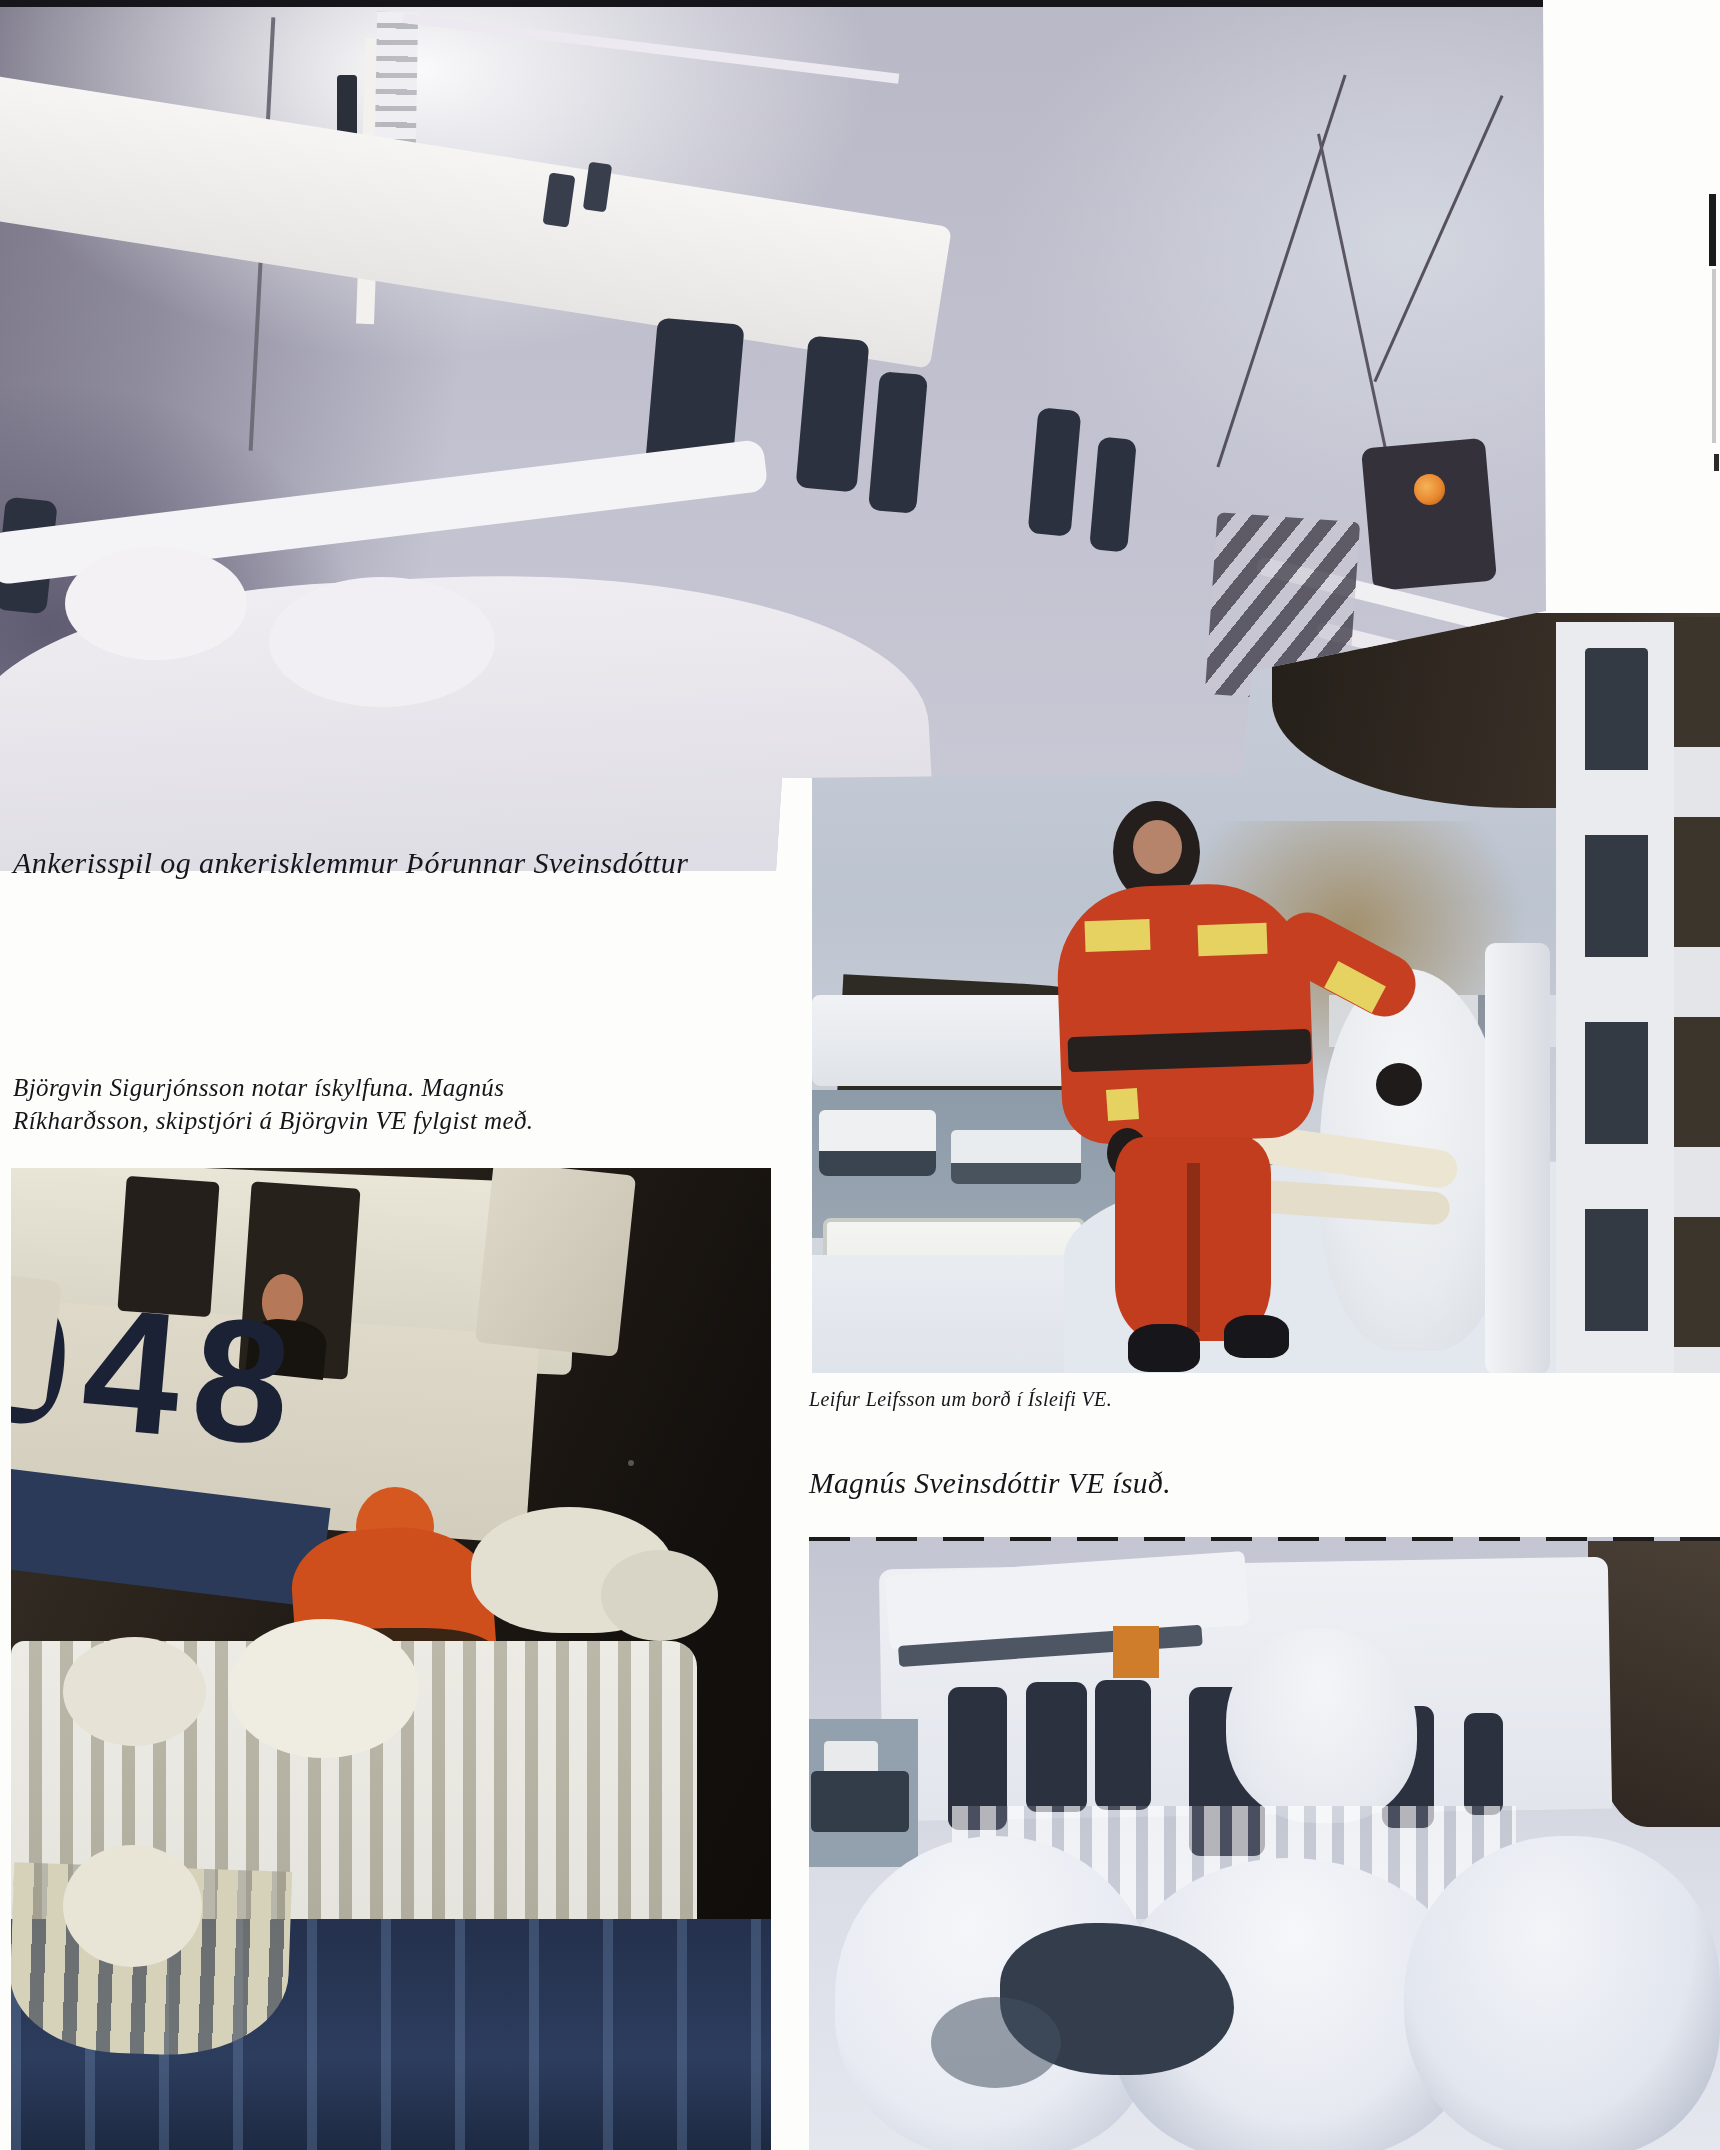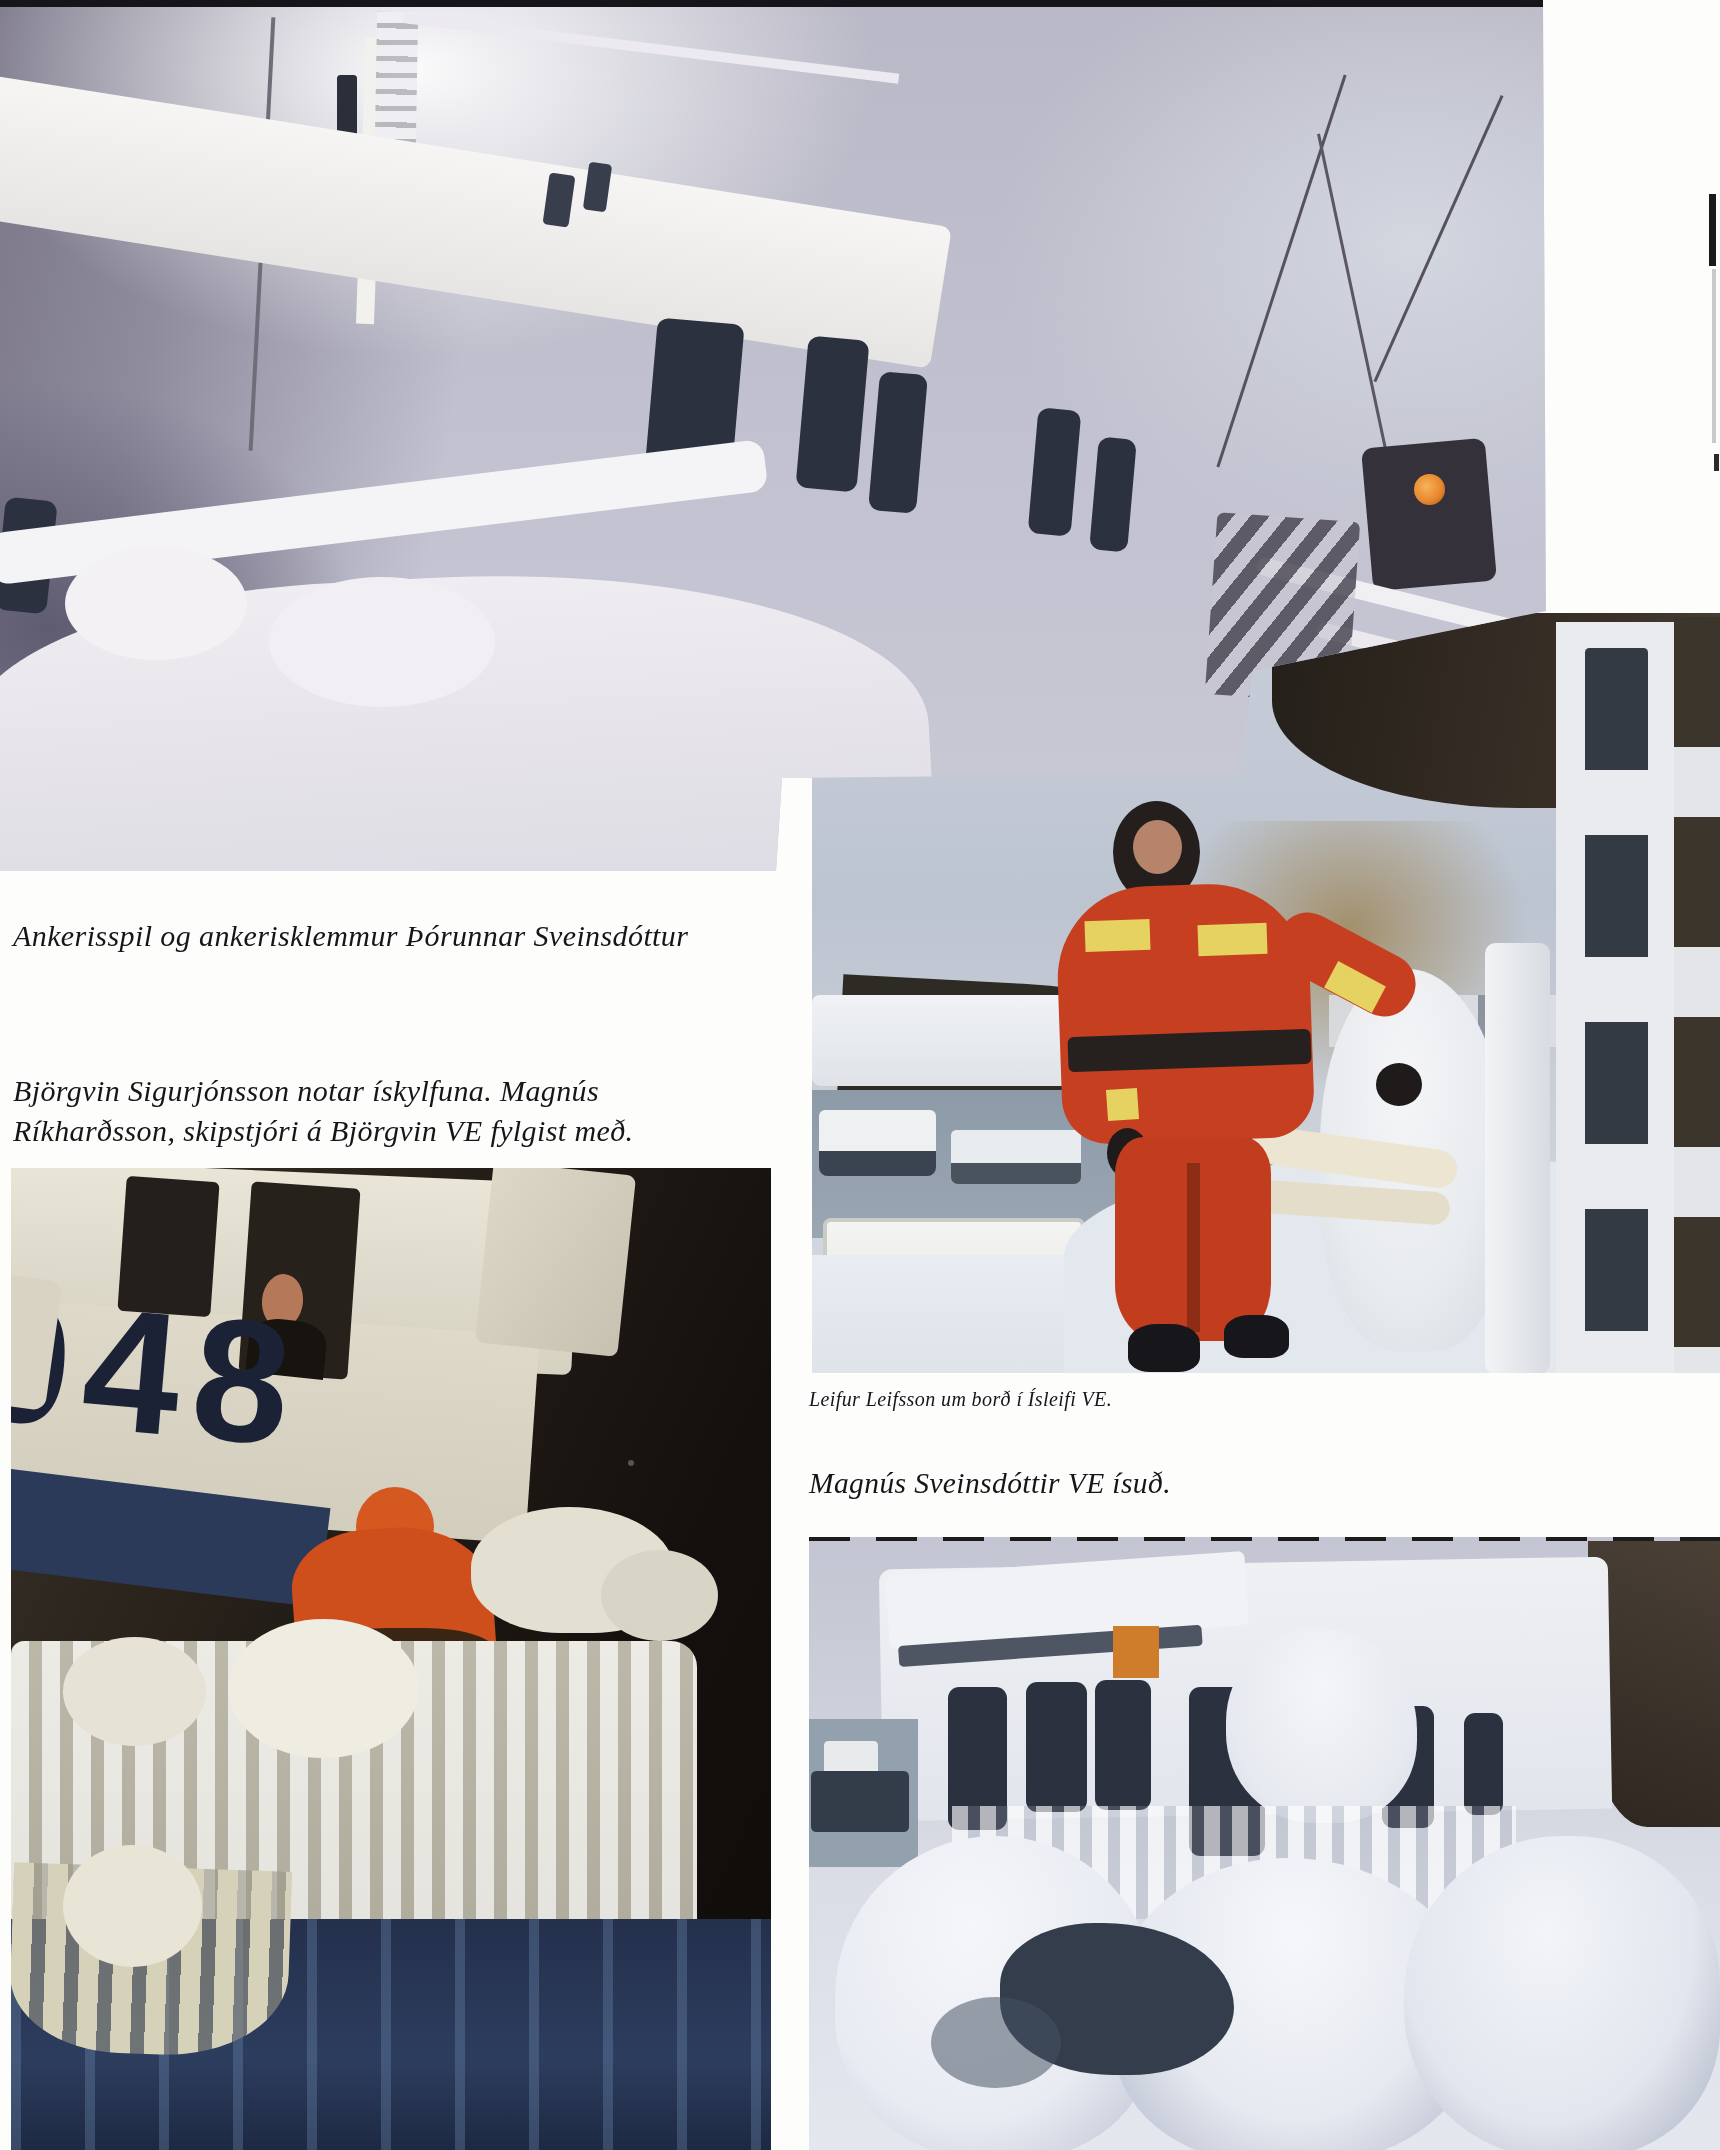--- a/index.html
+++ b/index.html
@@ -177,26 +177,26 @@
     <div class="b" style="left:26px;top:299px;width:321px;height:321px;border-radius:50% 50% 40% 44%;
                 background:radial-gradient(ellipse at 42% 28%, #f4f6f9, #e8ebf2 60%, #b9c0d0 100%);"></div>
     <div class="b" style="left:304px;top:321px;width:365px;height:304px;border-radius:48% 52% 44% 40%;
                 background:radial-gradient(ellipse at 50% 25%, #f5f7fa, #e6e9f0 58%, #aeb6c8 100%);"></div>
     <div class="b" style="left:595px;top:299px;width:316px;height:321px;border-radius:50% 46% 40% 46%;
                 background:radial-gradient(ellipse at 45% 30%, #f2f4f8, #e2e6ee 60%, #a7aec0 100%);"></div>
     <div class="b" style="left:191px;top:386px;width:234px;height:152px;background:#333d4c;border-radius:42% 58% 46% 50%;"></div>
     <div class="b" style="left:122px;top:460px;width:130px;height:91px;background:#46526444;border-radius:50%;background-color:#46526488;"></div>
   </div>
 
-  <div class="cap" style="left:13px;top:918px;width:757px;font-size:30px;line-height:1.18;">
+  <div class="cap" style="left:13px;top:845px;width:757px;font-size:30px;line-height:1.18;">
     <span class="ln">Ankerisspil og ankerisklemmur Þórunnar Sveinsdóttur</span>
   </div>
 
 
-  <div class="cap" style="left:13px;top:1071px;width:773px;font-size:30px;line-height:1.33;">
+  <div class="cap" style="left:13px;top:1071px;width:773px;font-size:25px;line-height:1.33;">
     <span class="ln">Björgvin Sigurjónsson notar ískylfuna. Magnús</span>
     <span class="ln">Ríkharðsson, skipstjóri á Björgvin VE fylgist með.</span>
   </div>
 
   <div class="cap" style="left:809px;top:1388px;width:825px;font-size:20px;">Leifur Leifsson um borð í Ísleifi VE.</div>
 
   <div class="cap" style="left:809px;top:1467px;width:825px;font-size:29.5px;">Magnús Sveinsdóttir VE ísuð.</div>
 
   <div class="b" style="left:1709px;top:194px;width:7px;height:72px;background:#1a1a1a;"></div>
   <div class="b" style="left:1714px;top:454px;width:5.2px;height:17.4px;background:#2a2a2a;"></div>

